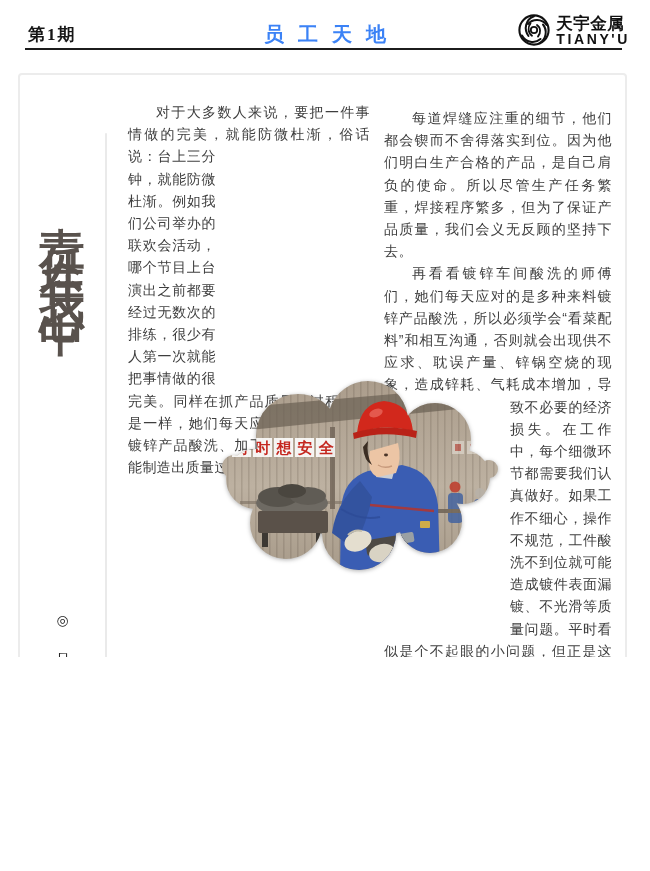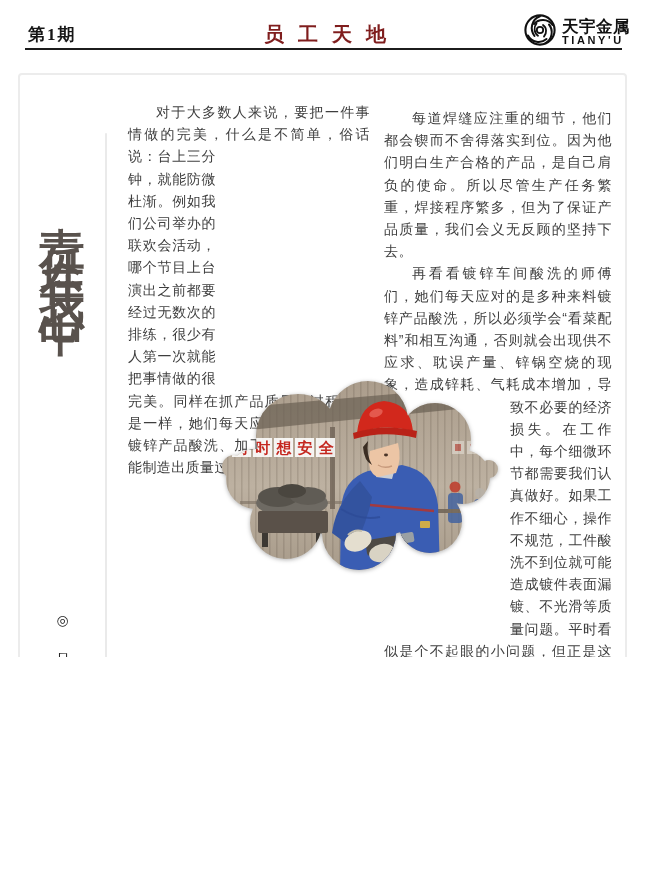--- a/index.html
+++ b/index.html
@@ -7,27 +7,27 @@
     position:relative; width:650px; height:657px; background:#fff;
     font-family:"Liberation Sans", sans-serif; overflow:hidden;
   }
   
   .issue {
     position:absolute; left:28px; top:23px; font-size:17px; font-weight:bold;
     color:#161616; letter-spacing:2px; font-family:"Liberation Serif", serif;
   }
   .masthead {
     position:absolute; left:0; right:0; top:21px; text-align:center;
-    font-size:20px; font-weight:bold; color:#7f1d1d; letter-spacing:14px;
+    font-size:20px; font-weight:bold; color:#3b82f6; letter-spacing:14px;
     text-indent:14px; font-family:"Liberation Serif", serif;
   }
   .logo { position:absolute; right:20px; top:13px; display:flex; align-items:flex-end; gap:5px; }
   .logo-txt { display:flex; flex-direction:column; line-height:1.05; }
   .logo-cn { font-size:16.5px; font-weight:900; color:#111; letter-spacing:0.5px; }
-  .logo-en { font-size:11px; font-weight:bold; color:#111; letter-spacing:2.6px; margin-top:0; }
+  .logo-en { font-size:14px; font-weight:bold; color:#111; letter-spacing:2.6px; margin-top:0; }
   .rule { position:absolute; left:25px; top:48px; width:597px; height:2px; background:#1c1c1c; }
 
   
   .content-box {
     position:absolute; left:18px; top:73px; width:605px; height:769px;
     background:#fff; border:2px solid #ececec; border-radius:4px;
   }
   .v-divider { position:absolute; left:85px; top:58px; width:2px; height:648px;
     background:#eaeaea; border-radius:1px; }
 
@@ -98,21 +98,21 @@
     <h1 class="v-title">责任在我心中</h1>
 
     <div class="byline">
       <span class="marker">◎</span>
       <span class="vtxt">品质部</span>
       <span class="vtxt">韦学琴</span>
     </div>
 
     <div class="text-area">
       <div class="col1">
-        <p class="para indent"><span>对于大多数人来说，要把一件事情做的完美，什么是不简单，俗话</span><span class="spacer-right"></span><span>说：台上三分钟，就能防微杜渐。例如我们公司举办的联欢会活动，哪个节目上台演出之前都要经过无数次的排练，</span><span>很少有人第一次就能把事情做的很完美。同样在抓产品质量的过程中也是一样，她们每天应对的是多种来料镀锌产品酸洗、加工、检查，我们才能制造出质量过硬的产品。</span></p>
+        <p class="para indent"><span>对于大多数人来说，要把一件事情做的完美，就能防微杜渐，俗话</span><span class="spacer-right"></span><span>说：台上三分钟，就能防微杜渐。例如我们公司举办的联欢会活动，哪个节目上台演出之前都要经过无数次的排练，</span><span>很少有人第一次就能把事情做的很完美。同样在抓产品质量的过程中也是一样，她们每天应对的是多种来料镀锌产品酸洗、加工、检查，我们才能制造出质量过硬的产品。</span></p>
       </div>
       <div class="col2">
         <p class="para indent">每道焊缝应注重的细节，他们都会锲而不舍得落实到位。因为他们明白生产合格的产品，是自己肩负的使命。所以尽管生产任务繁重，焊接程序繁多，但为了保证产品质量，我们会义无反顾的坚持下去。</p>
         <p class="para indent"><span>再看看镀锌车间酸洗的师傅们，她们每天应对的是多种来料镀锌产品酸洗，所以必须学会“看菜配料”和相互沟通，否则就会出现供不应求、耽误产量、锌锅空烧的现象，造成锌耗、气耗成本增加，导致不必要的经</span><span class="spacer-left"></span><span>济损失。在工作中，每个细微环节都需要我们认真做好。如果工作不细心，操作不规范，工件酸洗不到位就可能造成镀件表面漏镀、不</span><span>光滑等质量问题。平时看似是个不起眼的小问题，但正是这些小细节决定了成败。海尔总裁张瑞敏说过：“什么是不简单？把每件简单的小事做好就是不简单。”质量与我们的每次操作、每个程序都息息相关，只要我们严把质量关，严格按照操作规程运行，就能防微杜渐，防患于未然。这就要求我们把质量放在心上。在工作中严格执行质量管控标准，苦练基本功，从每一次码件，每一次酸洗工件</span></p>
       </div>
     </div>
 
     <figure class="cloud-photo">
       <svg width="278" height="192" viewBox="0 0 278 192">
         <defs>

